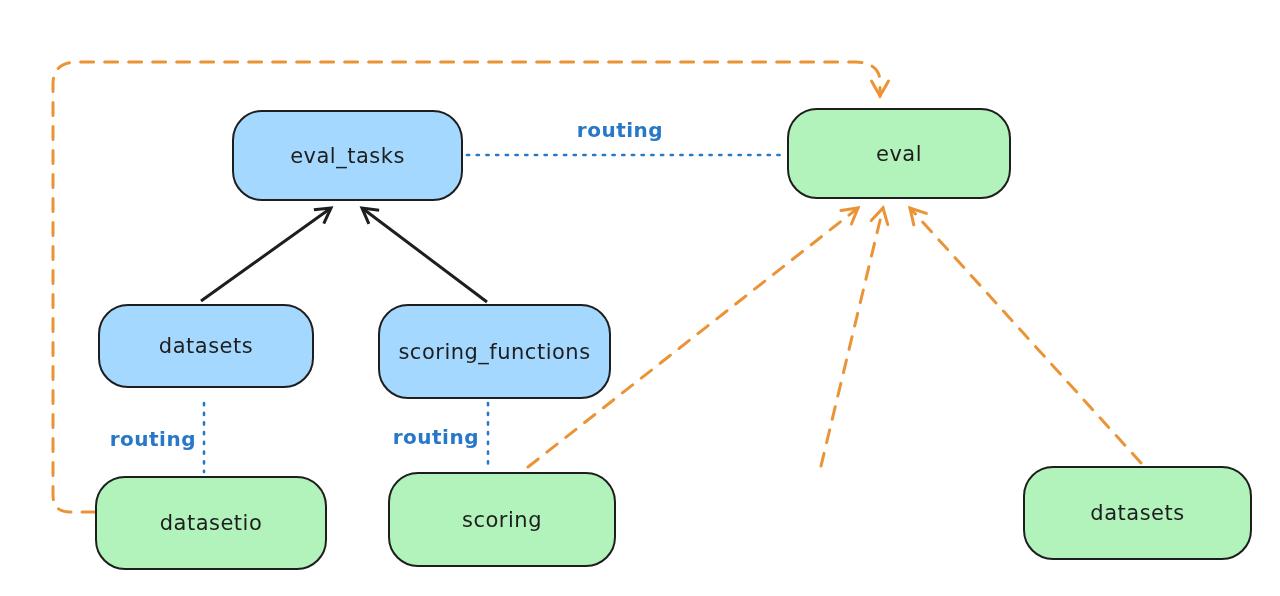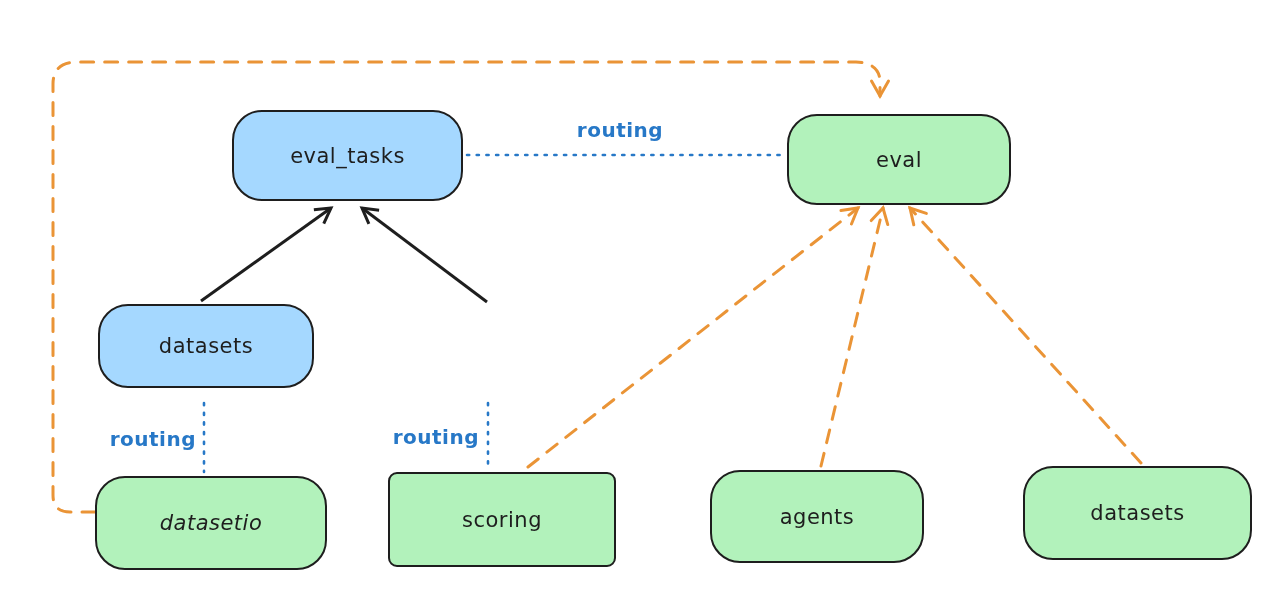--- a/index.html
+++ b/index.html
@@ -66,38 +66,38 @@
 
     <text class="routing-label" x="620" y="137" text-anchor="middle">routing</text>
     <text class="routing-label" x="196" y="446" text-anchor="end">routing</text>
     <text class="routing-label" x="479" y="444" text-anchor="end">routing</text>
   </svg>
 
   <div class="node blue" style="left:232px;  top:110px; width:231px; height:91px;">
     <span>eval_tasks</span>
   </div>
 
-  <div class="node green" style="left:787px;  top:108px; width:224px; height:91px;margin-top:6px;">
+  <div class="node green" style="left:787px;  top:108px; width:224px; height:91px;">
     <span>eval</span>
   </div>
 
   <div class="node blue" style="left:98px;   top:304px; width:216px; height:84px;">
     <span>datasets</span>
   </div>
 
+  <div class="node blue" style="left:378px;  top:304px; width:233px; height:95px;">
+    <span>scoring_functions</span>
+  </div>
 
-  <div class="node green" style="left:95px;   top:476px; width:232px; height:94px;font-style:italic;">
+  <div class="node green" style="left:95px;   top:476px; width:232px; height:94px;">
     <span>datasetio</span>
   </div>
 
-  <div class="node green" style="left:388px;  top:472px; width:228px; height:95px;border-radius:9px;">
+  <div class="node green" style="left:388px;  top:472px; width:228px; height:95px;">
     <span>scoring</span>
   </div>
 
-  <div class="node green" style="left:710px;  top:470px; width:214px; height:93px;">
-    <span>agents</span>
-  </div>
 
   <div class="node green" style="left:1023px; top:466px; width:229px; height:94px;">
     <span>datasets</span>
   </div>
 
 </div>
 
 </body></html>

